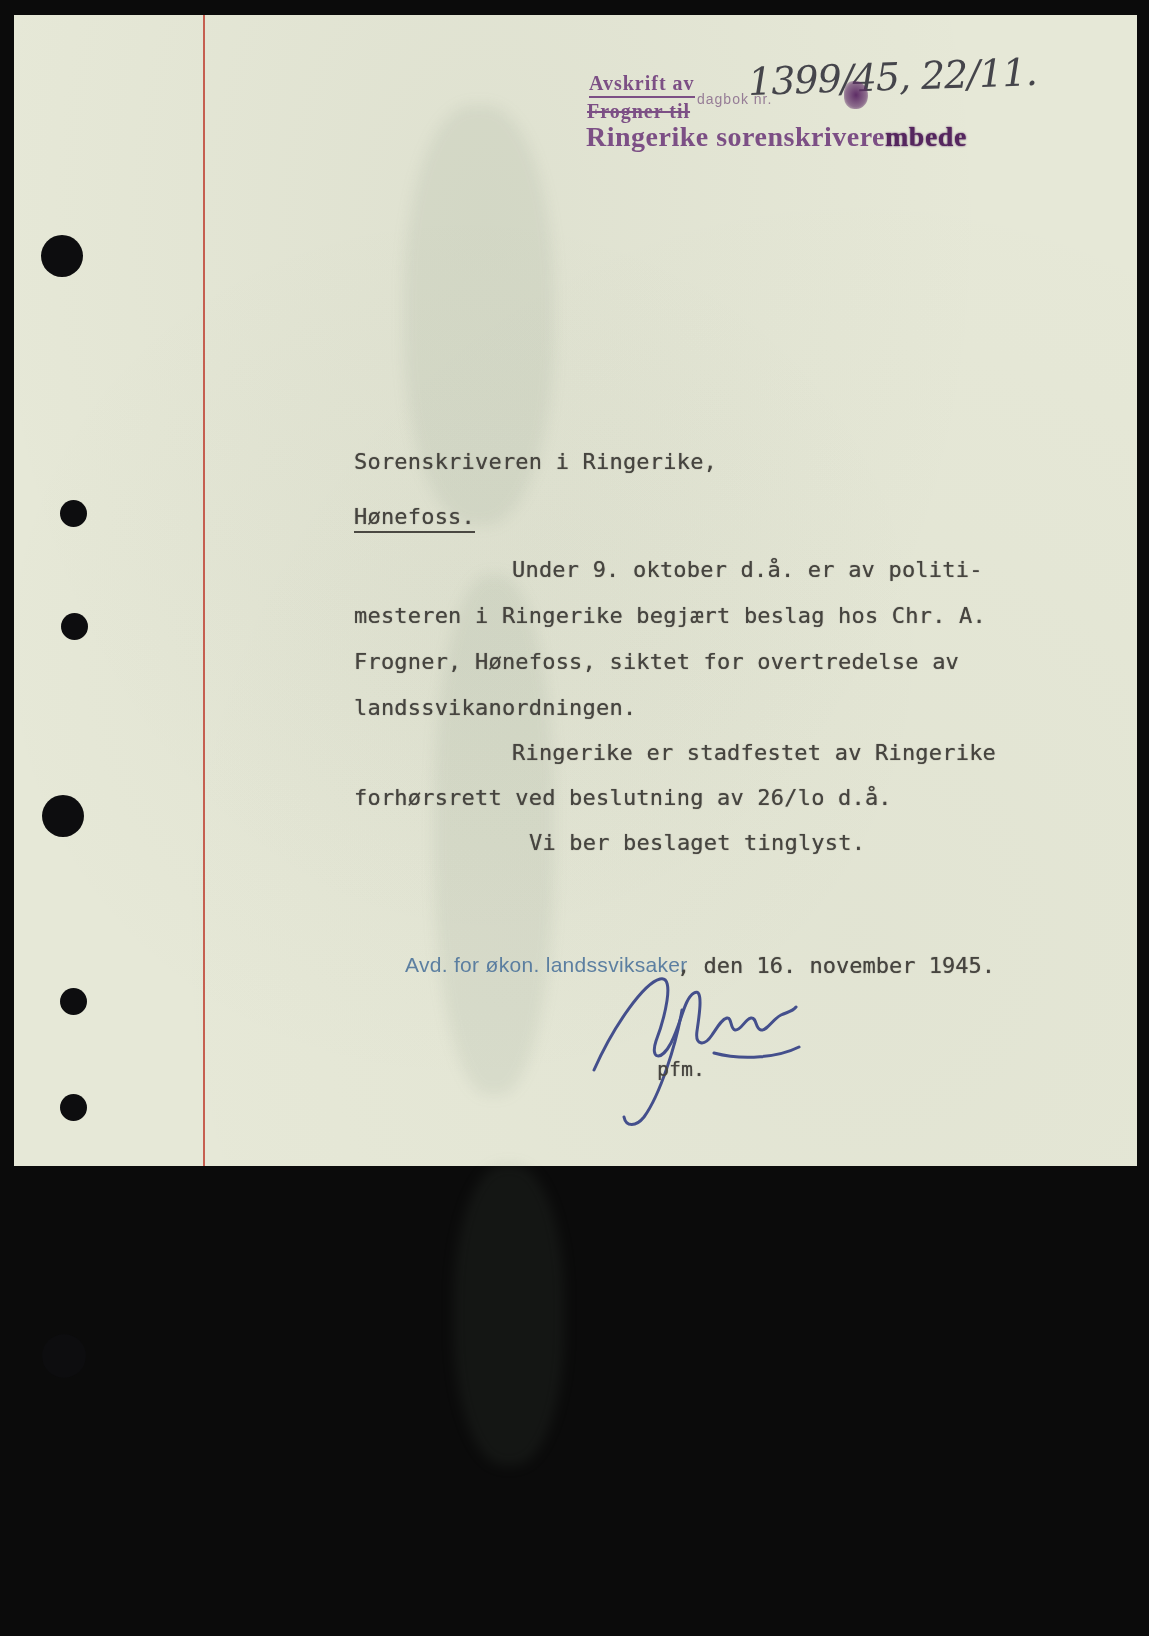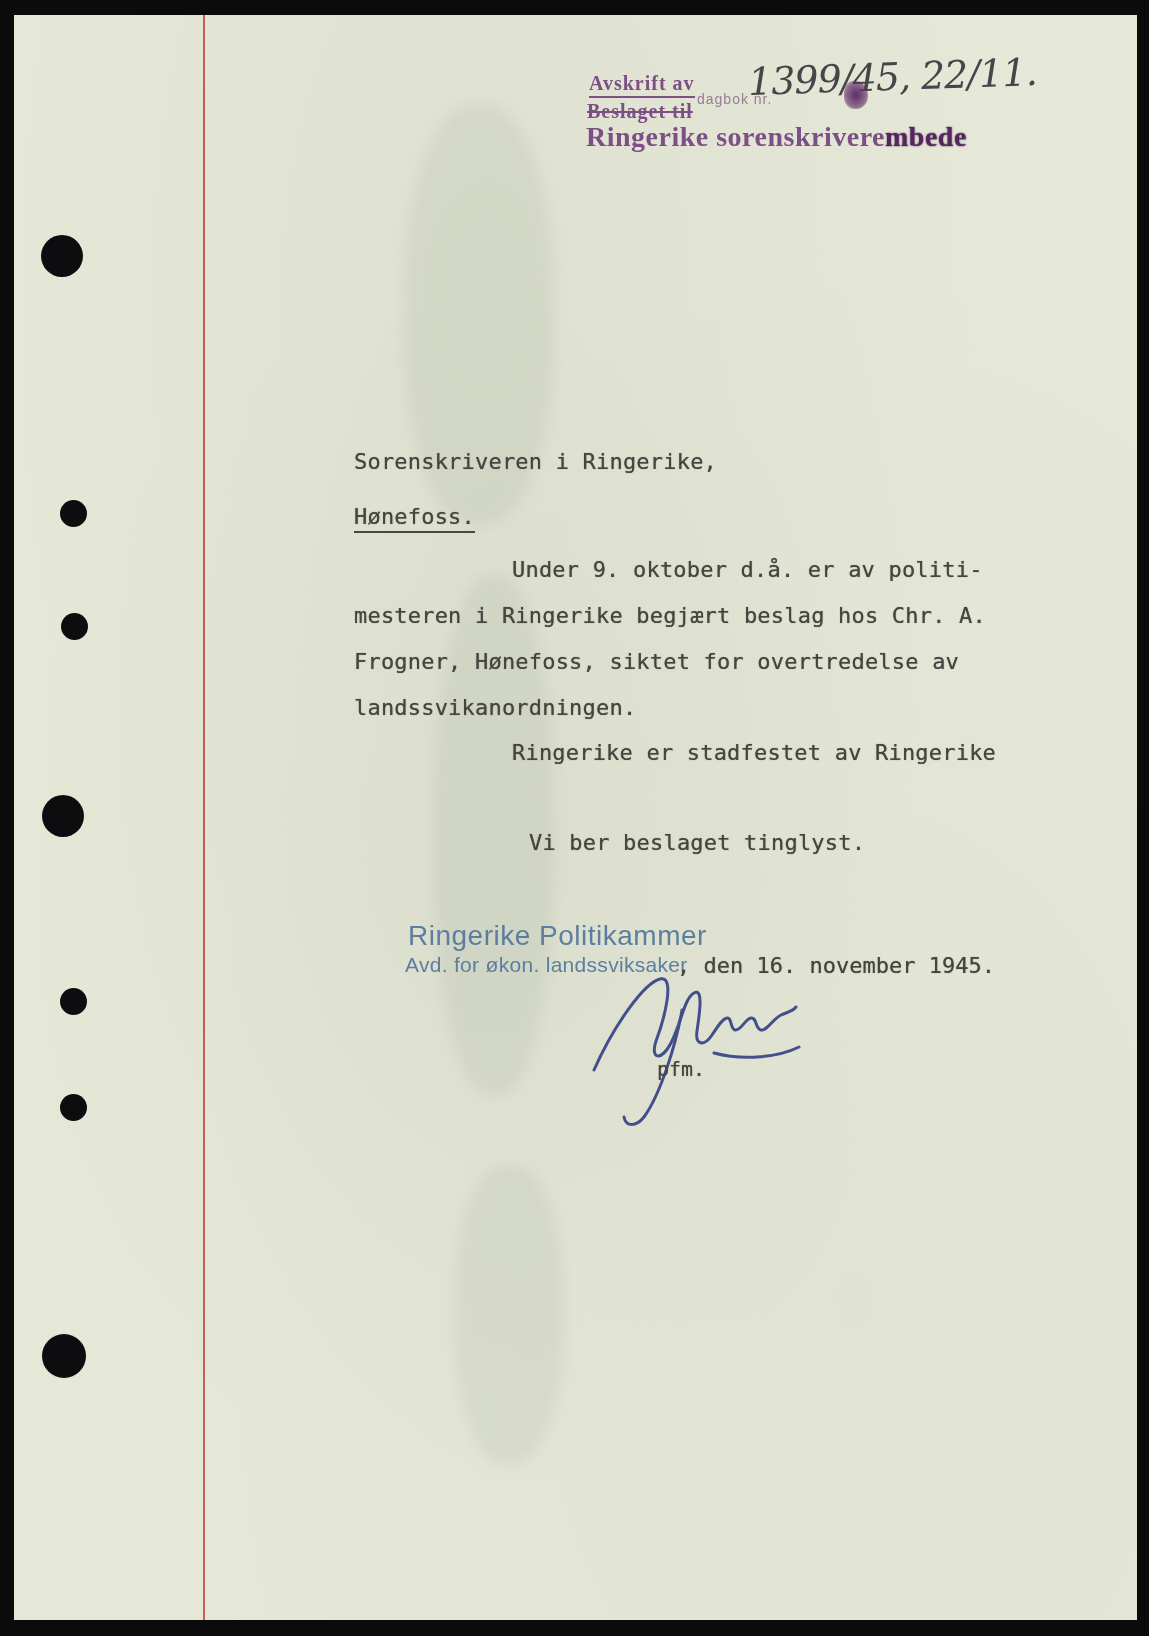--- a/index.html
+++ b/index.html
@@ -4,21 +4,21 @@
 <style>
   html,body{margin:0;padding:0;}
   body{
     width:1149px;height:1636px;
     background:#0b0b0b;
     position:relative;
     overflow:hidden;
     font-family:"DejaVu Sans Mono", monospace;
   }
   .paper{
-    position:absolute;left:14px;top:15px;width:1123px;height:1605px;
+    position:absolute;left:14px;top:15px;width:1123px;height:1151px;
     background-color:#e6e8d7;
     background-image:
       radial-gradient(ellipse at 42% 18%, rgba(90,100,80,0.05), transparent 55%),
       radial-gradient(ellipse at 40% 55%, rgba(90,100,80,0.04), transparent 50%),
       radial-gradient(ellipse at 75% 80%, rgba(90,100,80,0.03), transparent 60%);
   }
   .margin-line{
     position:absolute;left:189px;top:0;width:2px;height:100%;
     background:rgba(191,70,56,0.85);
   }
@@ -72,37 +72,37 @@
 
   <div class="hole" style="left:27px;top:220px;width:42px;height:42px;"></div>
   <div class="hole" style="left:46px;top:485px;width:27px;height:27px;"></div>
   <div class="hole" style="left:47px;top:598px;width:27px;height:27px;"></div>
   <div class="hole" style="left:28px;top:780px;width:42px;height:42px;"></div>
   <div class="hole" style="left:46px;top:973px;width:27px;height:27px;"></div>
   <div class="hole" style="left:46px;top:1079px;width:27px;height:27px;"></div>
   <div class="hole" style="left:28px;top:1319px;width:44px;height:44px;"></div>
 
   <div class="stamp-purple opt1">Avskrift av</div>
-  <div class="stamp-purple opt2">Beslaget til</div>
+  <div class="stamp-purple opt2">Frogner til</div>
   <div class="reg-label">dagbok nr.</div>
   <div class="handnum">1399/45, 22/11.</div>
   <div class="numblot"></div>
   <div class="office"><span>Ringerike sorenskrivere</span><span class="dark">mbede</span></div>
 
   <div class="tline" style="left:340px;top:434px;">Sorenskriveren i Ringerike,</div>
   <div class="tline" style="left:340px;top:489px;"><span class="u">Hønefoss.</span></div>
 
   <div class="tline" style="left:498px;top:542px;">Under 9. oktober d.å. er av politi-</div>
   <div class="tline" style="left:340px;top:588px;">mesteren i Ringerike begjært beslag hos Chr. A.</div>
   <div class="tline" style="left:340px;top:634px;">Frogner, Hønefoss, siktet for overtredelse av</div>
   <div class="tline" style="left:340px;top:680px;">landssvikanordningen.</div>
   <div class="tline" style="left:498px;top:725px;">Ringerike er stadfestet av Ringerike</div>
+  <div class="tline" style="left:340px;top:770px;">forhørsrett ved beslutning av 26/lo d.å.</div>
   <div class="tline" style="left:515px;top:815px;">Vi ber beslaget tinglyst.</div>
 
-  <div class="stamp-blue1">Ringerike Politikammer</div>
   <div class="stamp-blue2">Avd. for økon. landssviksaker</div>
   <div class="dateline">, den 16. november 1945.</div>
 
   <div class="sig-wrap">
     <svg width="260" height="180" viewBox="0 0 260 180">
       <g fill="none" stroke="#333f85" stroke-width="3" stroke-linecap="round" opacity="0.9">
         <path d="M30,105 C50,60 80,18 96,14 C112,10 100,55 92,76 C86,94 97,97 107,78 C118,56 120,34 130,28 C140,22 135,52 133,66 C131,80 140,82 148,70 C154,61 158,54 163,53 C168,52 166,64 171,65 C177,66 181,54 187,53 C193,52 191,64 197,65 C203,66 209,54 217,50 C223,47 228,47 232,42"></path>
         <path d="M118,45 C112,80 96,130 80,152 C72,162 62,162 60,152"></path>
         <path d="M150,88 C180,96 215,92 235,82"></path>
       </g>

